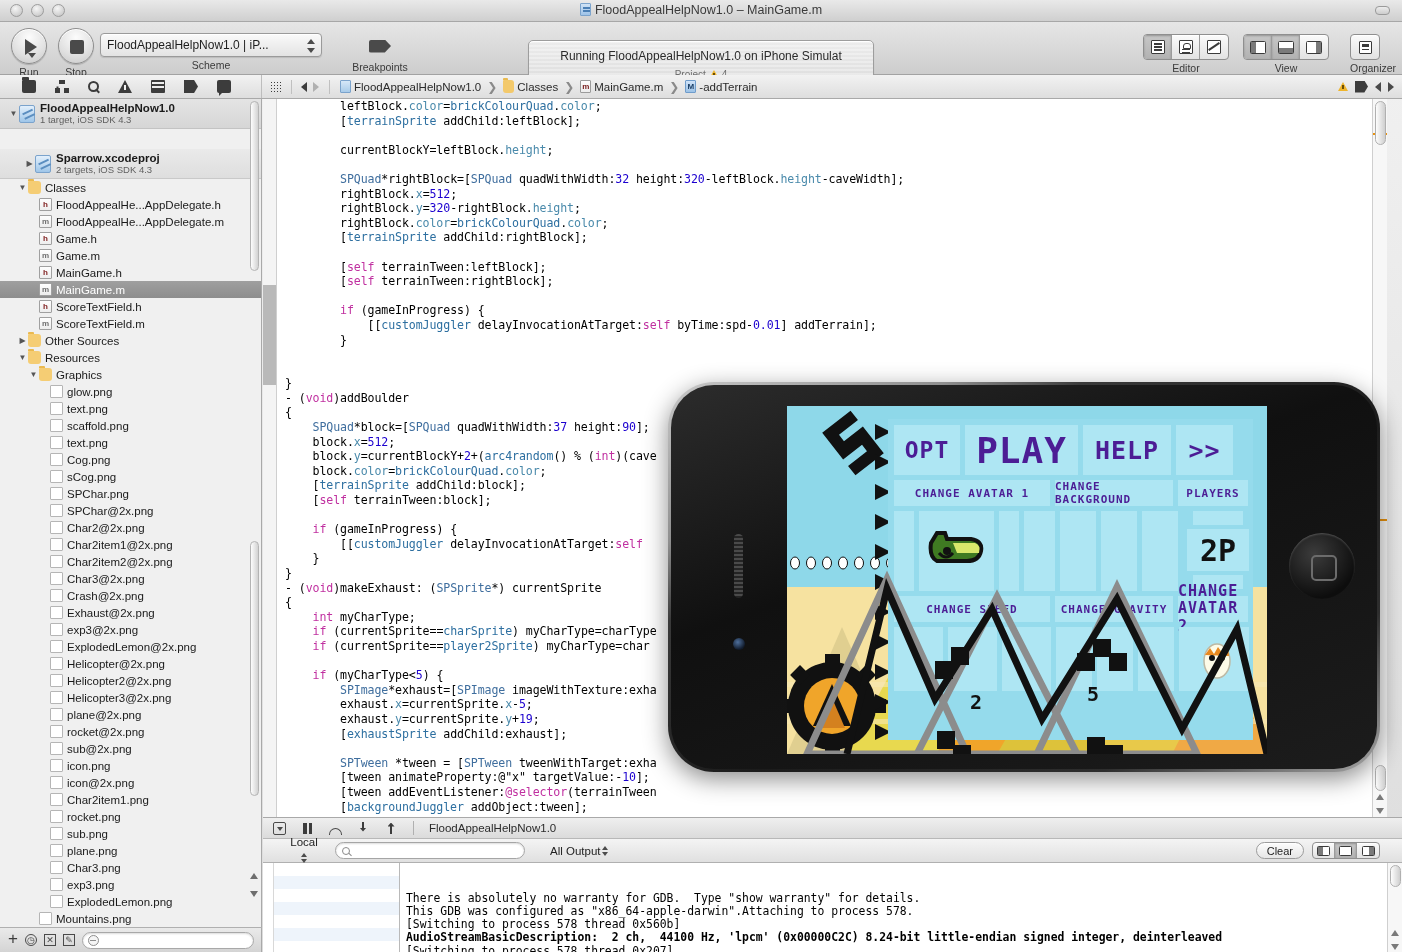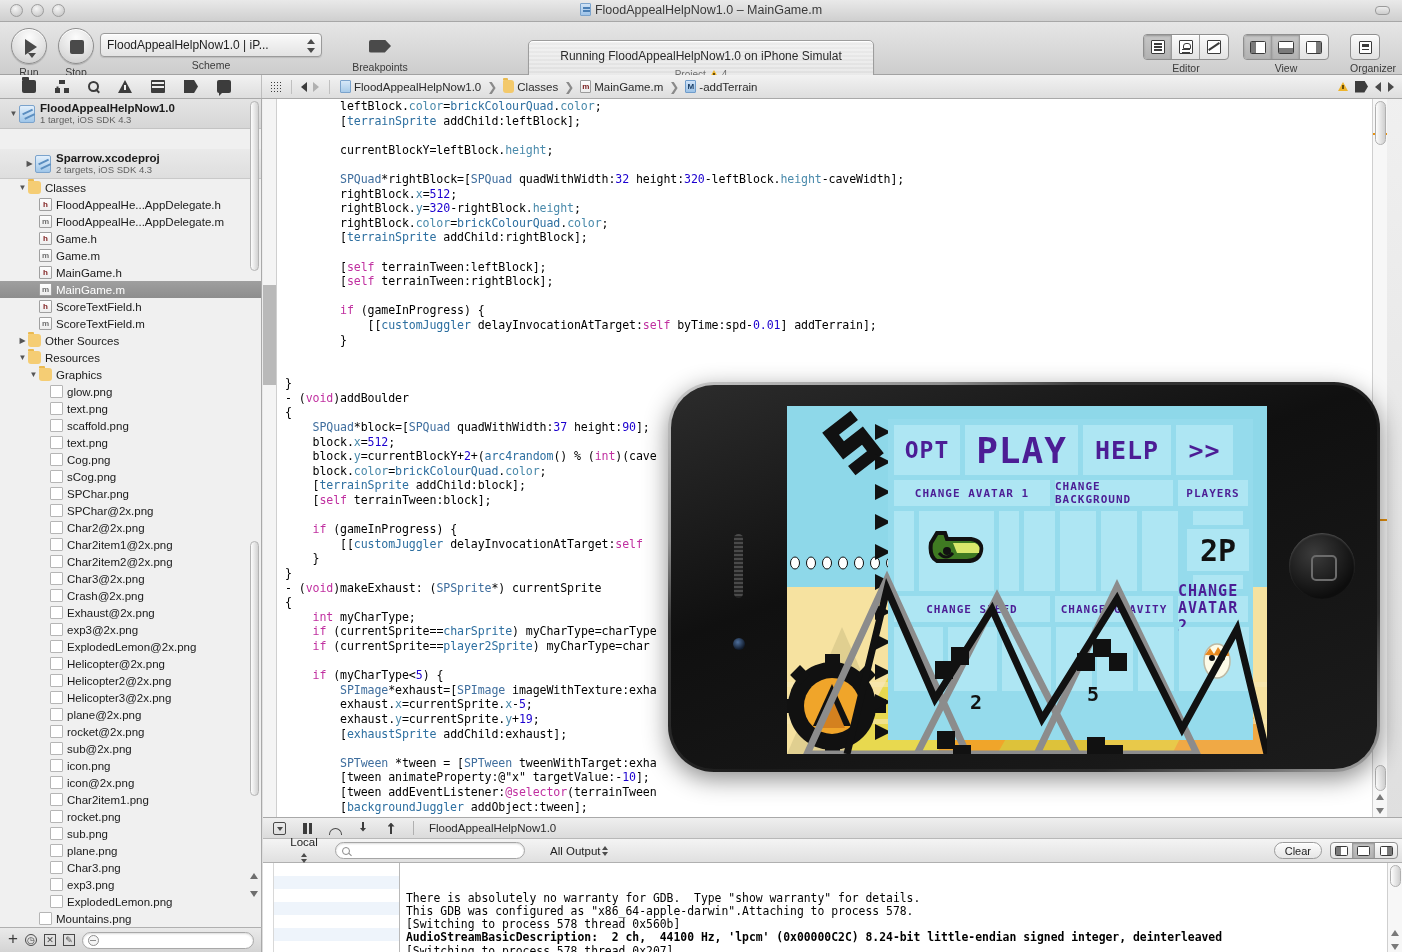--- a/index.html
+++ b/index.html
@@ -288,21 +288,21 @@
   .updown{width:7px;height:14px;position:relative;}
   .updown:before,.updown:after{content:"";position:absolute;left:0;width:0;height:0;
     border-left:3.5px solid transparent;border-right:3.5px solid transparent;}
   .updown:before{top:2px;border-bottom:4px solid #4b4b4b;}
   .updown:after{bottom:2px;border-top:4px solid #4b4b4b;}
   .dsearch{ width:190px;height:17px;border-radius:9px;background:#fff;border:1px solid #a5a5a5;
     box-shadow:inset 0 1px 2px rgba(0,0,0,.14); display:flex;align-items:center;padding-left:6px;gap:4px;}
   .magn{width:8px;height:8px;border:1.3px solid #8b8b8b;border-radius:50%;position:relative;}
   .magn:after{content:"";position:absolute;right:-3px;bottom:-2px;width:4px;height:1.3px;background:#8b8b8b;transform:rotate(45deg);}
   .alloutput{ margin-left:25px; display:flex;align-items:center;gap:1px;font-size:11.5px;color:#222;}
-  .dbgright{ margin-left:auto; display:flex;align-items:center;gap:8px;padding-right:4px;justify-content:flex-end;}
+  .dbgright{ margin-left:auto; display:flex;align-items:center;gap:8px;padding-right:22px;justify-content:flex-end;}
   .clearbtn{ height:17px;padding:0 10px;border-radius:9px;border:1px solid #9b9b9b;
     background:linear-gradient(#fcfcfc,#e6e6e6);font-size:11px;color:#1e1e1e;display:flex;align-items:center;
     box-shadow:inset 0 1px 0 #fff;}
   .console{ position:absolute; left:263px; top:863px; width:1139px; height:89px; background:#fff;
     display:flex; }
   .varspane{ width:137px; height:100%; border-right:1px solid #b9b9b9; background:
     repeating-linear-gradient(180deg,#ffffff 0 13px,#eef4fb 13px 26px);}
   .varspane .hdrcol{position:absolute;left:0;top:0;width:11px;height:100%;background:#fff;border-right:1px solid #d8d8d8;}
   .outpane{ flex:1; position:relative; font-family:"DejaVu Sans Mono", monospace;
     font-size:11.4px; line-height:13.3px; padding:2px 4px 0 6px; color:#000; white-space:pre-wrap;

